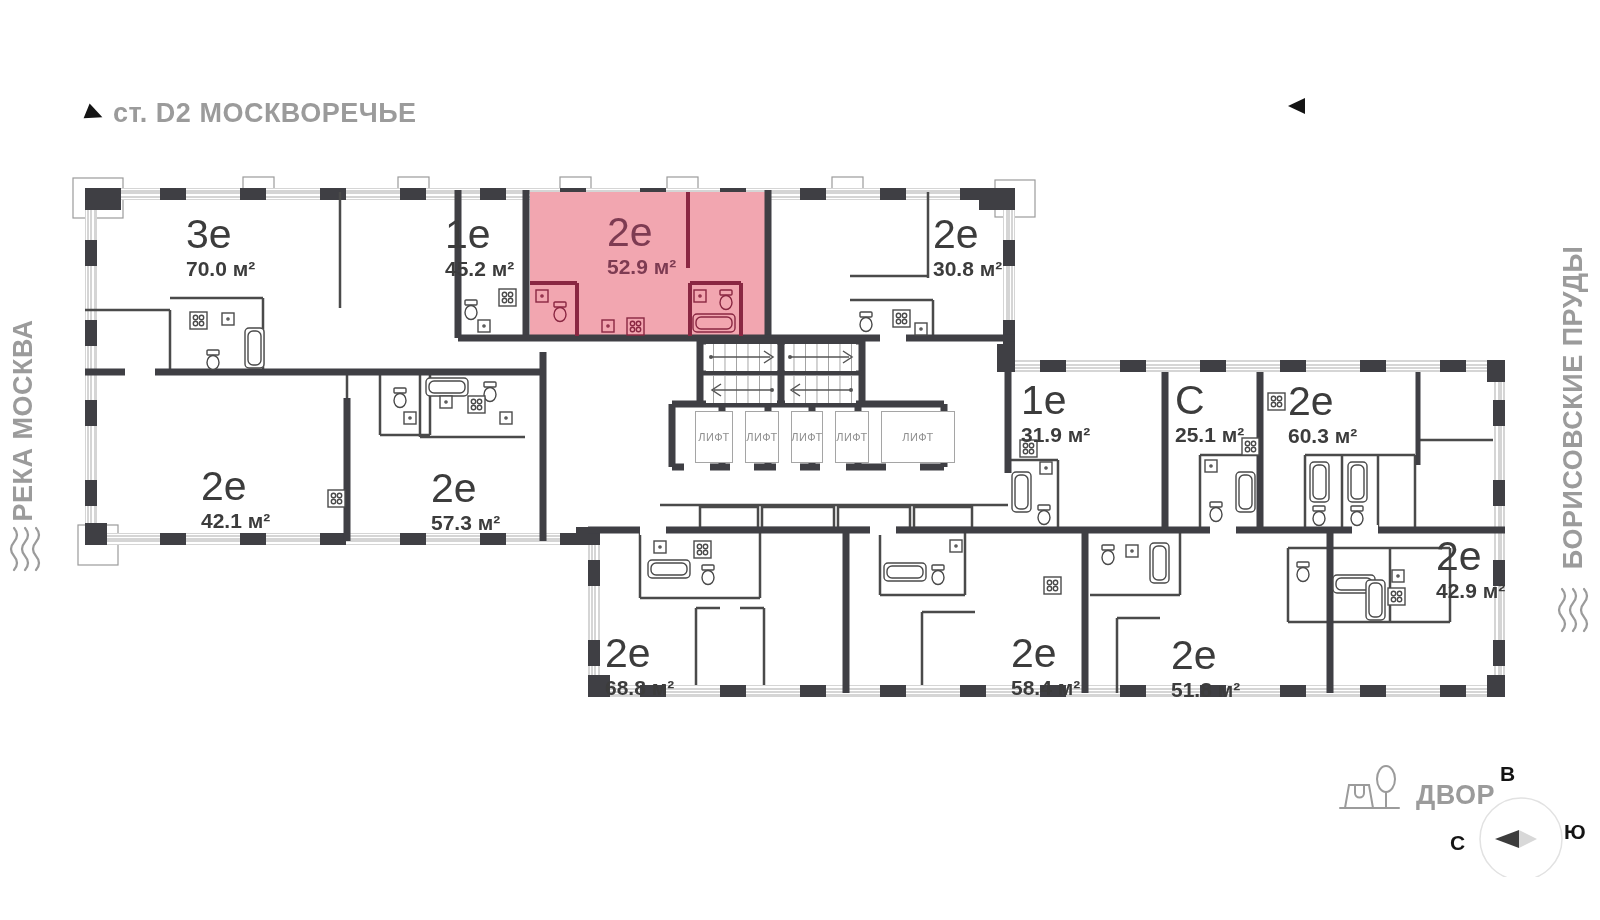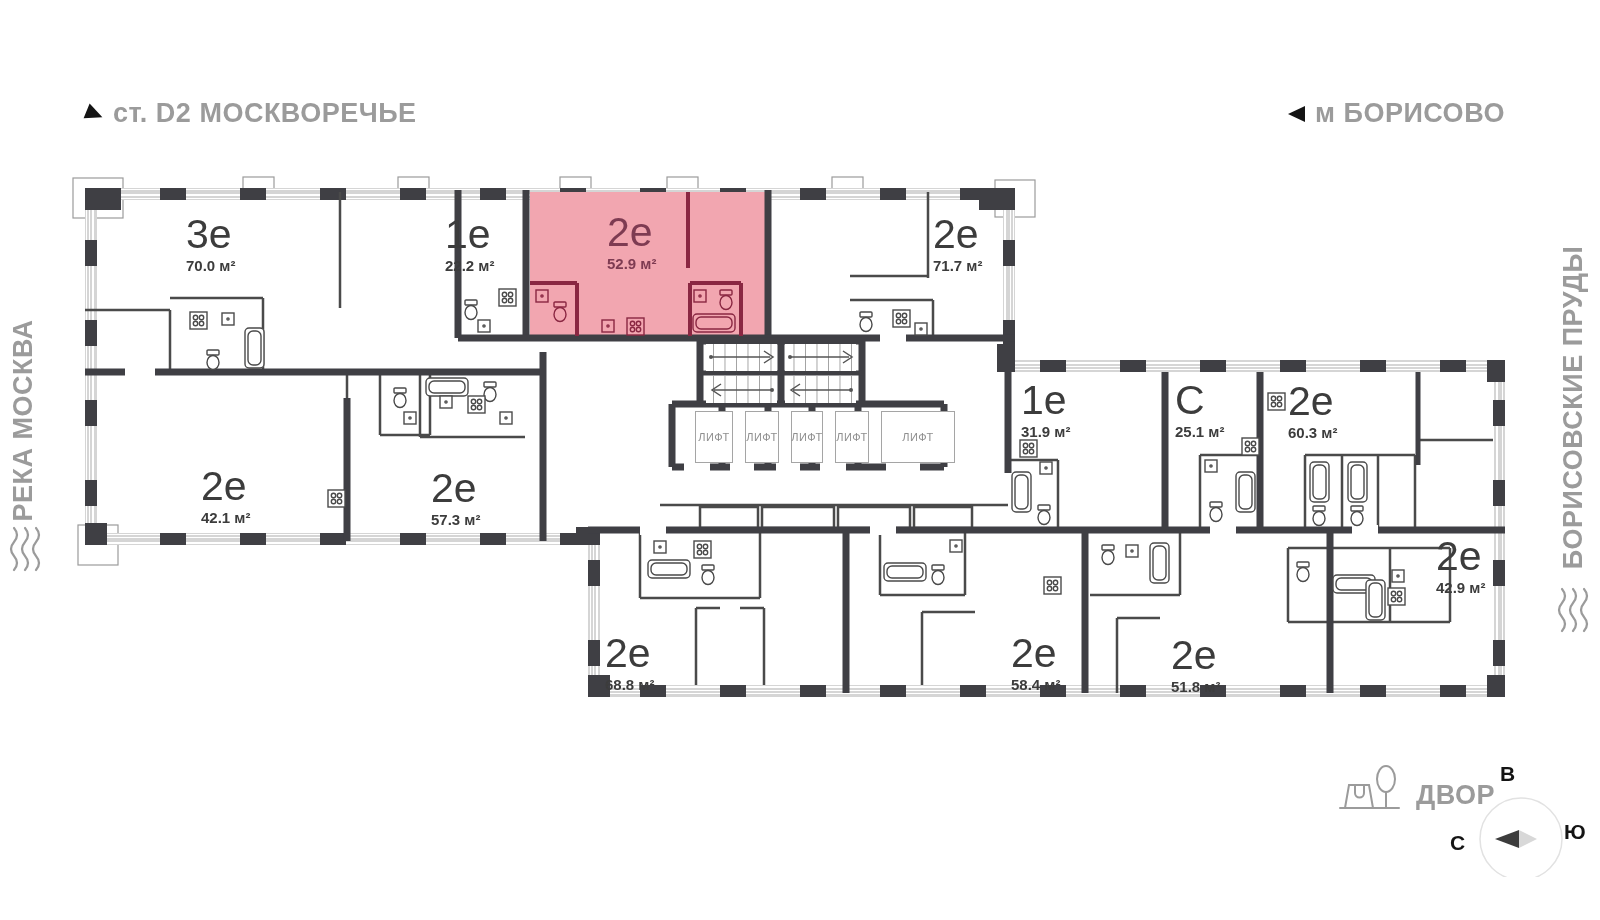--- a/index.html
+++ b/index.html
@@ -9,21 +9,21 @@
   .landmark{position:absolute;color:#9B9B9B;font-weight:700;font-size:27px;letter-spacing:.5px;
             white-space:nowrap;display:flex;align-items:center;gap:10px;}
   .arrow-r{display:inline-block;width:0;height:0;border-left:17px solid #141414;
            border-top:8px solid transparent;border-bottom:8px solid transparent;}
   .arrow-l{display:inline-block;width:0;height:0;border-right:17px solid #141414;
            border-top:8px solid transparent;border-bottom:8px solid transparent;}
   .tilt{transform:rotate(22deg);}
   .vlabel{position:absolute;width:340px;text-align:center;transform:rotate(-90deg);}
   .unit-label{position:absolute;color:#3C3C3C;line-height:1;pointer-events:auto;}
   .unit-label .u-type{font-size:41px;font-weight:400;}
-  .unit-label .u-area{font-size:15px;font-weight:600;margin-top:3px;}
+  .unit-label .u-area{font-size:21px;font-weight:600;margin-top:3px;}
   .unit-label.hl{color:#7E3B52;}
   .lift{position:absolute;border:1px solid #A5A5A5;background:#fff;display:flex;
         align-items:center;justify-content:center;font-size:11px;color:#8F8F8F;letter-spacing:.5px;margin-left:16px;}
   .compass-letter{position:absolute;font-size:21px;font-weight:700;color:#141414;}
 </style>
 </head>
 <body>
 
 <div class="stage">
 
@@ -240,21 +240,20 @@
     </g>
   </svg>
 
   <div class="landmark" style="left:86px;top:98px;">
     <span class="arrow-r tilt"></span>
     <span>ст. D2 МОСКВОРЕЧЬЕ</span>
   </div>
 
   <div class="landmark" style="left:1288px;top:98px;">
     <span class="arrow-l"></span>
-    <span>м БОРИСОВО</span>
   </div>
 
   <div class="landmark vlabel" style="left:-147px;top:405px;">
     <span style="width:100%;">РЕКА МОСКВА</span>
   </div>
   <svg width="36" height="64" style="left:8px;top:522px;">
     <path d="M6,6 q6,7 0,14 q-6,7 0,14 q6,7 0,14 M17,6 q6,7 0,14 q-6,7 0,14 q6,7 0,14 M28,6 q6,7 0,14 q-6,7 0,14 q6,7 0,14" stroke="#9B9B9B" stroke-width="2.2" fill="none" stroke-linecap="round"></path>
   </svg>
 
   <div class="landmark vlabel" style="left:1403px;top:392px;">
@@ -288,29 +287,29 @@
   <div class="compass-letter" style="left:1450px;top:831px;">С</div>
   <div class="compass-letter" style="left:1514px;top:882px;">З</div>
 
   <div id="unit-labels">
       <div class="unit-label" style="left: 186px; top: 214px;">
         <div class="u-type">3е</div>
         <div class="u-area">70.0 м²</div>
       </div>
       <div class="unit-label" style="left: 445px; top: 214px;">
         <div class="u-type">1е</div>
-        <div class="u-area">22.2 м²</div>
+        <div class="u-area">45.2 м²</div>
       </div>
       <div class="unit-label hl" style="left: 607px; top: 212px;">
         <div class="u-type">2е</div>
         <div class="u-area">52.9 м²</div>
       </div>
       <div class="unit-label" style="left: 933px; top: 214px;">
         <div class="u-type">2е</div>
-        <div class="u-area">71.7 м²</div>
+        <div class="u-area">30.8 м²</div>
       </div>
       <div class="unit-label" style="left: 1021px; top: 380px;">
         <div class="u-type">1е</div>
         <div class="u-area">31.9 м²</div>
       </div>
       <div class="unit-label" style="left: 1175px; top: 380px;">
         <div class="u-type">С</div>
         <div class="u-area">25.1 м²</div>
       </div>
       <div class="unit-label" style="left: 1288px; top: 381px;">

